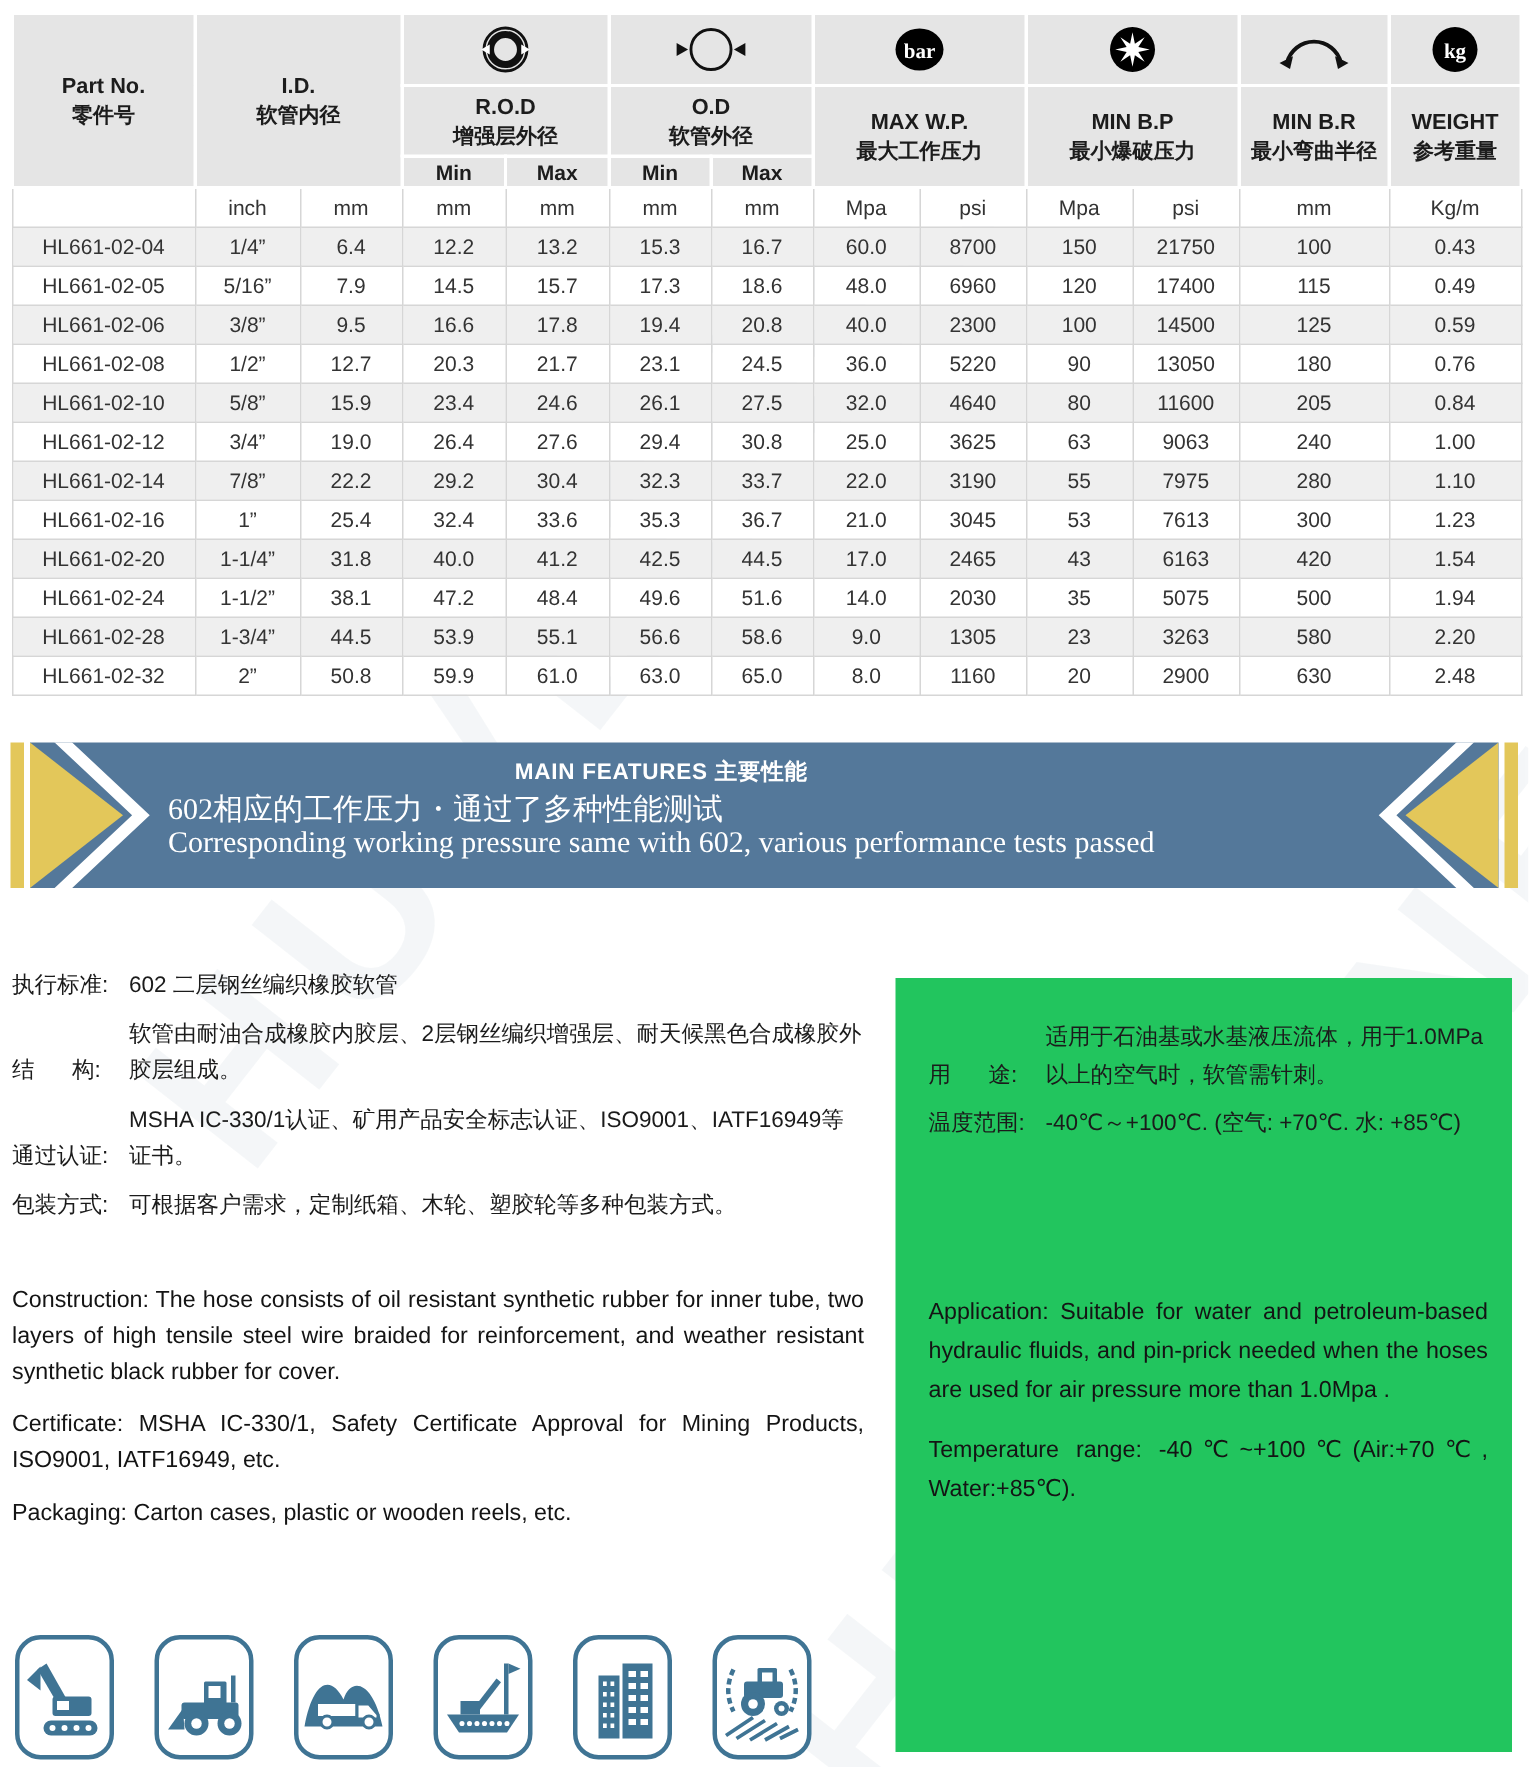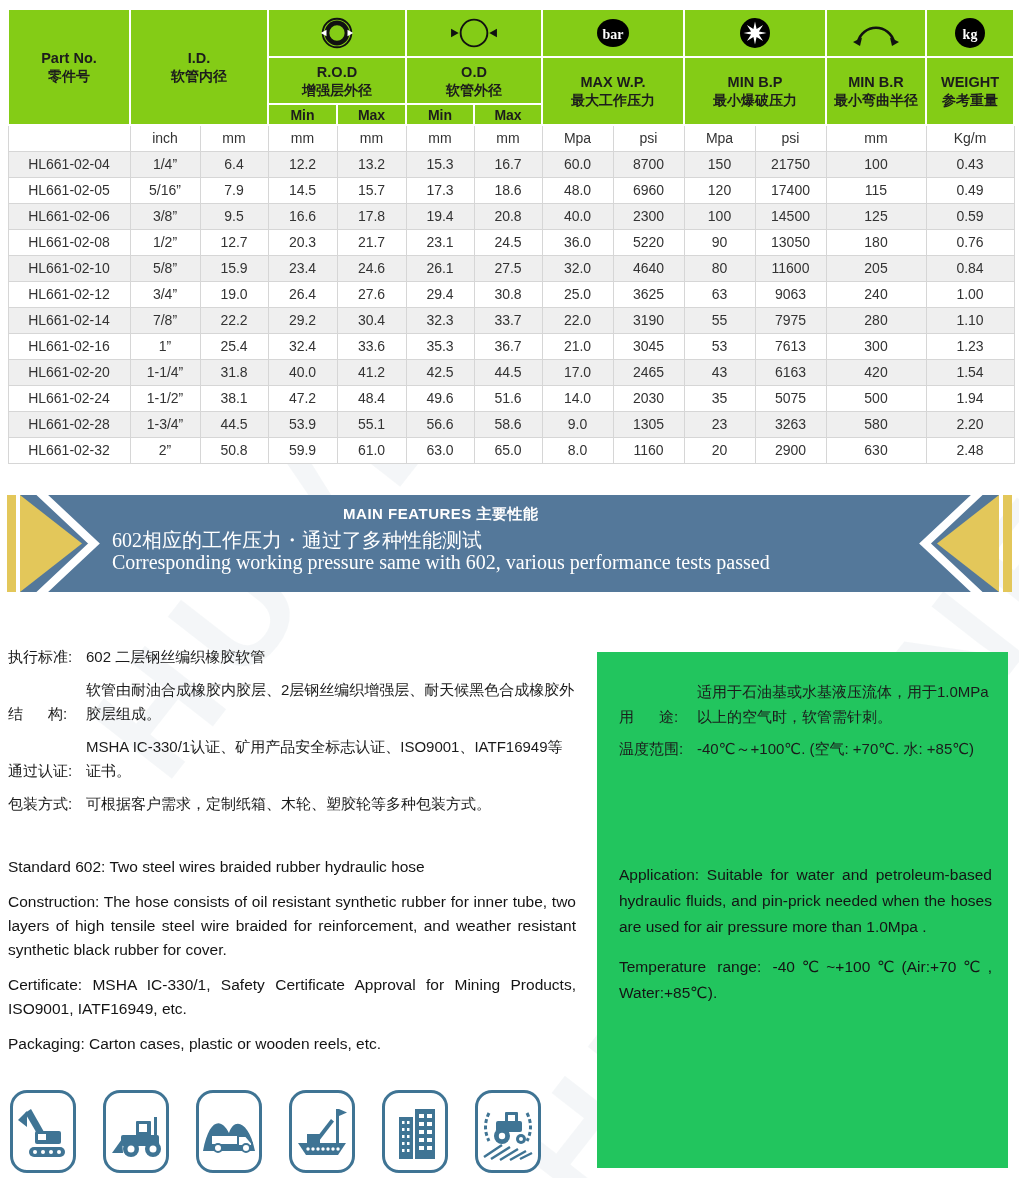--- a/index.html
+++ b/index.html
@@ -9,21 +9,21 @@
 
   
   .wm { position:absolute; z-index:0; font-weight:bold; color:#9fb3c0; opacity:0.10;
         transform:rotate(-52deg); font-size:150px; letter-spacing:18px; pointer-events:none; white-space:nowrap; }
 
   .layer { position:absolute; z-index:1; }
 
   
   table.spec { border-collapse:collapse; table-layout:fixed; width:1006px; }
   table.spec th, table.spec td { text-align:center; vertical-align:middle; overflow:hidden; }
-  table.spec thead th { background:#84cc16; border:2px solid #fff; color:#1c1c1c; font-weight:600; }
+  table.spec thead th { background:#e5e5e5; border:2px solid #fff; color:#1c1c1c; font-weight:600; }
   .h-en { font-size:14.5px; line-height:18px; }
   .h-cn { font-size:14px;   line-height:18px; font-weight:600; }
   .h-sub { font-size:14px; font-weight:700; }
   tr.units td { background:#fff; border:1px solid #d6d6d6; height:24px; font-size:14px; color:#222; }
   tbody.data td { border:1px solid #d6d6d6; height:26px; font-size:14px; color:#333; background:#fff; }
   tbody.data tr.alt td { background:#efefef; }
   .iconrow { height:48px; }
   .lblrow  { height:47px; }
   .subrow  { height:21px; }
   .hicon svg { display:block; margin:0 auto; }
@@ -407,21 +407,20 @@
       <span class="spec-label">通过认证: </span>
       <span class="spec-text">MSHA IC-330/1认证、矿用产品安全标志认证、ISO9001、IATF16949等证书。</span>
     </div>
     <div class="spec-line">
       <span class="spec-label">包装方式: </span>
       <span class="spec-text">可根据客户需求，定制纸箱、木轮、塑胶轮等多种包装方式。</span>
     </div>
   </div>
 
   <div class="layer specs-en">
-    <p>Standard 602: Two steel wires braided rubber hydraulic hose</p>
     <p>Construction: The hose consists of oil resistant synthetic rubber for inner tube, two layers of high tensile steel wire braided for reinforcement, and weather resistant synthetic black rubber for cover.</p>
     <p>Certificate: MSHA IC-330/1, Safety Certificate Approval for Mining Products, ISO9001, IATF16949, etc.</p>
     <p>Packaging: Carton cases, plastic or wooden reels, etc.</p>
   </div>
 
   <div class="layer panel">
     <div class="usage-cn">
       <div class="spec-line">
         <span class="spec-label">用      途: </span>
         <span class="spec-text">适用于石油基或水基液压流体，用于1.0MPa以上的空气时，软管需针刺。</span>

